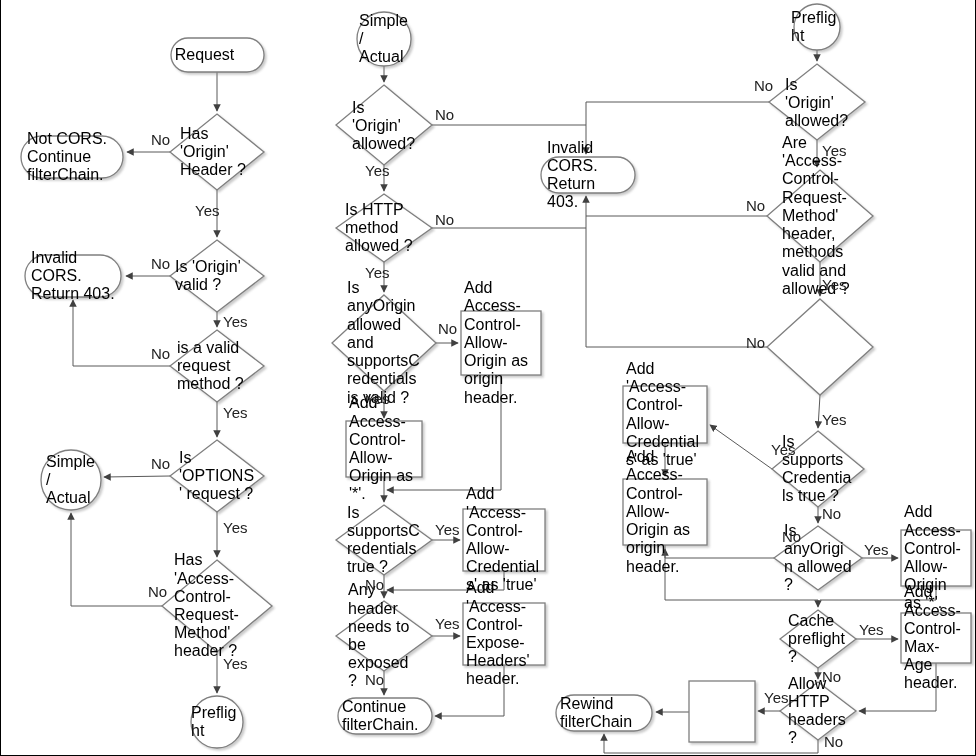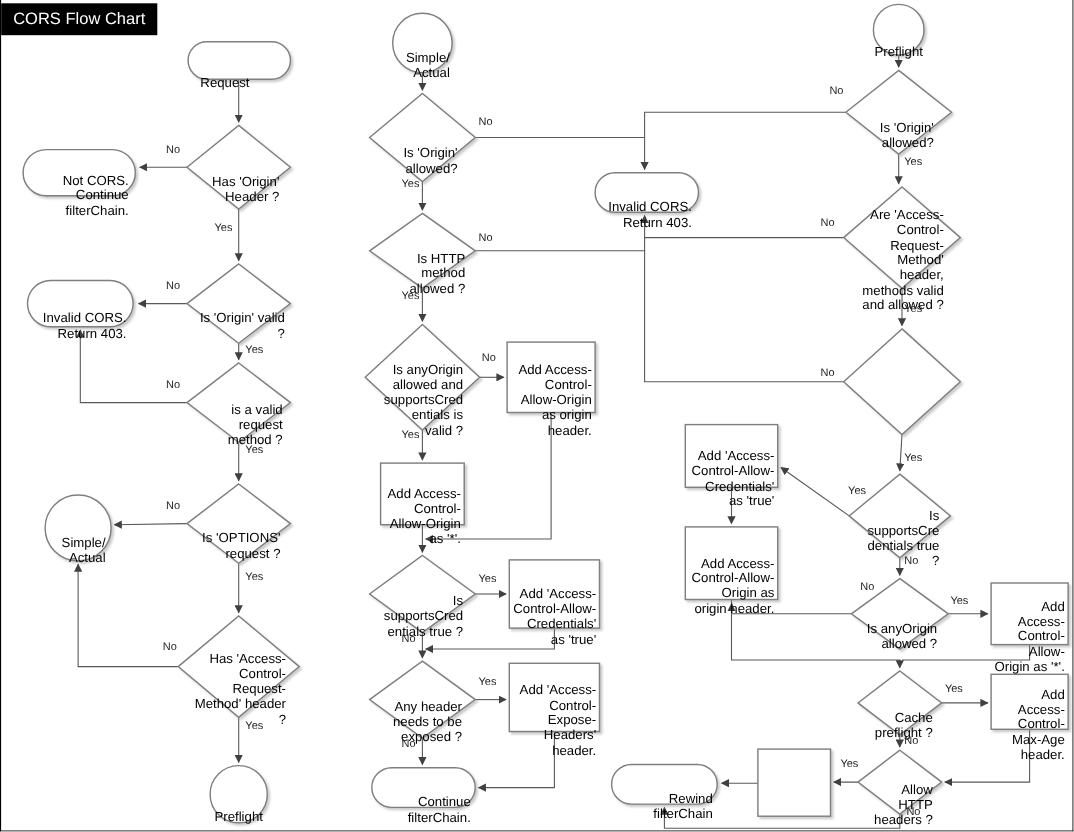--- a/index.html
+++ b/index.html
@@ -8,25 +8,25 @@
     font-family:"Liberation Sans",sans-serif;color:#111;
     border-left:1px solid #000;border-right:1px solid #000;border-bottom:1px solid #000;
     box-sizing:border-box;
   }
   .layer{position:absolute;left:0;top:0;}
   .edge{fill:none;stroke:#595959;stroke-width:1;}
   .shp{fill:#ffffff;stroke:#7f7f7f;stroke-width:1.3;}
   #shape-layer{filter:drop-shadow(2px 2px 1px rgba(140,140,140,0.45));}
   .nt{
     position:absolute;display:flex;align-items:center;justify-content:center;
-    text-align:right;font-size:12px;line-height:1.14;color:#000;
-    word-break:break-word;z-index:3;margin-top:21px;
+    text-align:left;font-size:16px;line-height:1.14;color:#000;
+    word-break:break-word;z-index:3;
   }
   .el{
-    position:absolute;font-size:10px;color:#222;z-index:3;background:transparent;
+    position:absolute;font-size:15px;color:#222;z-index:3;background:transparent;
   }
   #chart-title{
     position:absolute;left:0;top:3px;background:#000;color:#fff;
     font-size:15px;padding:6px 11px;z-index:4;
   }
 </style>
 </head>
 <body>
 
 <div id="canvas">
@@ -196,15 +196,14 @@
   <div class="el" style="left:821px;top:411px">Yes</div>
   <div class="el" style="left:770px;top:441px">Yes</div>
   <div class="el" style="left:821px;top:505px">No</div>
   <div class="el" style="left:781px;top:528px">No</div>
   <div class="el" style="left:863px;top:541px">Yes</div>
   <div class="el" style="left:858px;top:621px">Yes</div>
   <div class="el" style="left:821px;top:668px">No</div>
   <div class="el" style="left:763px;top:689px">Yes</div>
   <div class="el" style="left:823px;top:733px">No</div>
 
-  <div id="chart-title">CORS Flow Chart</div>
 
 </div>
 
 </body></html>

